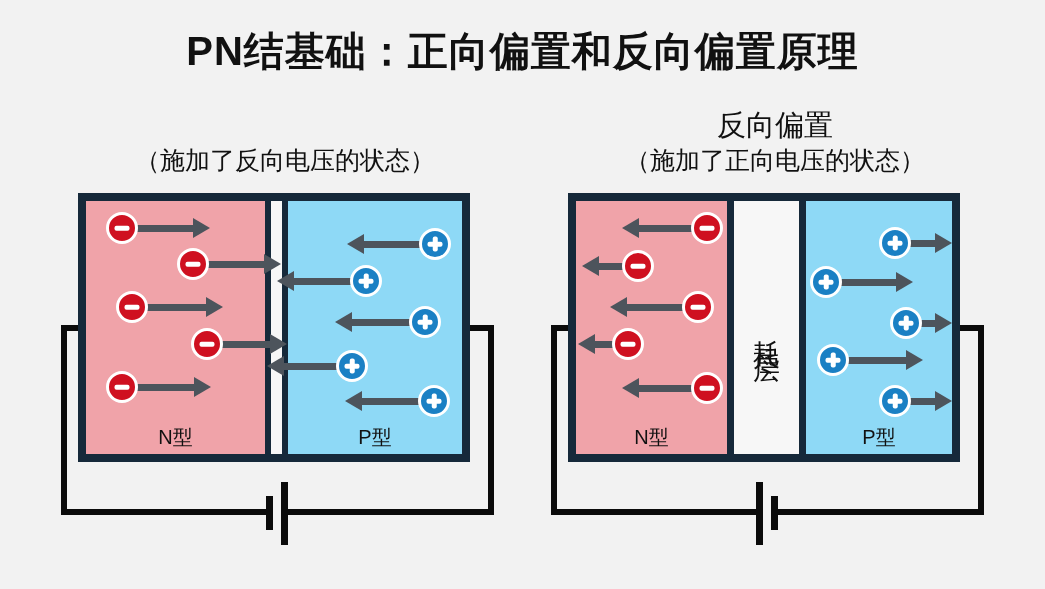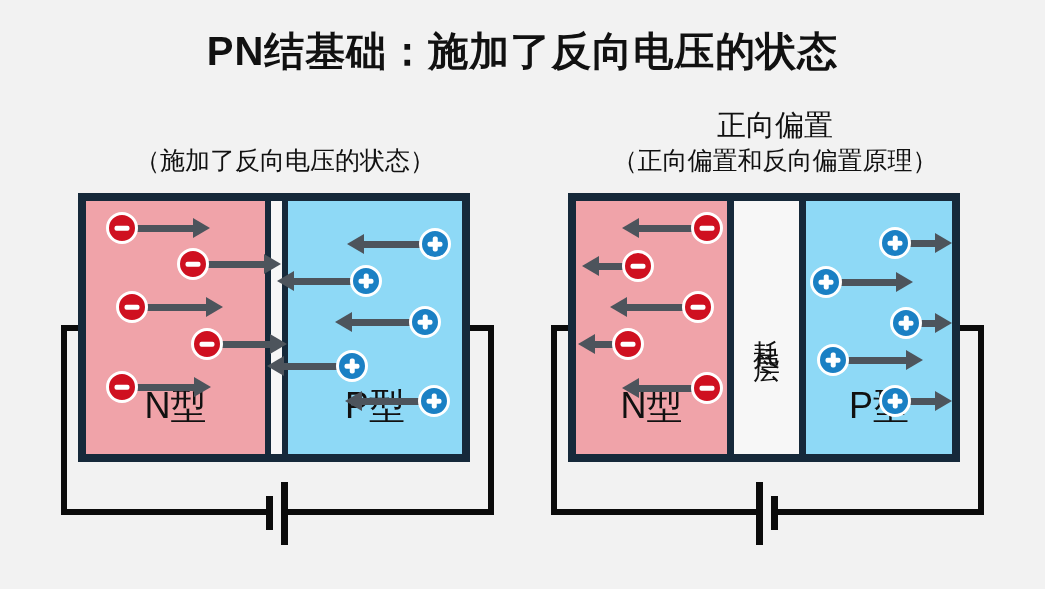--- a/index.html
+++ b/index.html
@@ -54,22 +54,22 @@
   .panel-reverse .n-region{width:151px;}
   .divider{
     box-sizing:border-box;background:#f7f7f7;
     border-left:6px solid var(--dark,#16293a);
     border-right:6px solid var(--dark,#16293a);
     display:flex;align-items:center;justify-content:center;
   }
   .panel-forward .divider{width:23px;}
   .panel-reverse .divider{width:79px;border-left-width:7px;border-right-width:7px;}
   .region-label{
-    position:absolute;bottom:23px;left:0;width:100%;text-align:center;
-    font-size:36px;color:#111;
+    position:absolute;bottom:3px;left:0;width:100%;text-align:center;
+    font-size:20px;color:#111;
   }
   .depletion-label{
     writing-mode:vertical-rl;font-size:27px;color:#111;
     letter-spacing:9px;transform:translateY(4px);
   }
 
   
   .charge-layer{position:absolute;left:0;top:0;width:450px;height:380px;}
   .arrow-shaft{position:absolute;height:7px;background:var(--arrow,#4d545c);}
   .arrow-head{
@@ -90,21 +90,21 @@
   }
   .sign-v{
     position:absolute;left:50%;top:50%;transform:translate(-50%,-50%);
     width:4.5px;height:15px;background:#fff;border-radius:2px;
   }
 </style>
 </head>
 <body>
 
 <div class="figure" style="--bg: #f2f2f2; --dark: #16293a; --pink: #f0a3a9; --blue: #8ed9f6; --electron: #cf1020; --hole: #1a80c4; --arrow: #4d545c; --wire: #0b0b0b; --text: #111111;">
-  <h1 class="title">PN结基础：施加了反向电压的状态</h1>
+  <h1 class="title">PN结基础：正向偏置和反向偏置原理</h1>
 
   <section class="panel panel-forward">
     <div class="subheading">（施加了反向电压的状态）</div>
     <div class="diagram">
       <div class="wire wire-left-stub"></div>
       <div class="wire wire-right-stub"></div>
       <div class="wire wire-left-v"></div>
       <div class="wire wire-right-v"></div>
       <div class="wire wire-bottom-left"></div>
       <div class="wire wire-bottom-right"></div>
@@ -173,22 +173,22 @@
           <div class="arrow-head left" style="left: 285px; top: 201px;"></div>
           <div class="charge-circle hole" style="left: 358px; top: 195px;">
             <div class="sign-h"></div>
             <div class="sign-v"></div>
           </div>
         </div>
     </div>
   </section>
 
   <section class="panel panel-reverse">
-    <div class="heading">正向偏置</div>
-    <div class="subheading">（正向偏置和反向偏置原理）</div>
+    <div class="heading">反向偏置</div>
+    <div class="subheading">（施加了正向电压的状态）</div>
     <div class="diagram">
       <div class="wire wire-left-stub"></div>
       <div class="wire wire-right-stub"></div>
       <div class="wire wire-left-v"></div>
       <div class="wire wire-right-v"></div>
       <div class="wire wire-bottom-left"></div>
       <div class="wire wire-bottom-right"></div>
       <div class="battery-bar bar-pos-1 bar-long"></div>
       <div class="battery-bar bar-pos-2 bar-short"></div>
       <div class="pn-box">

